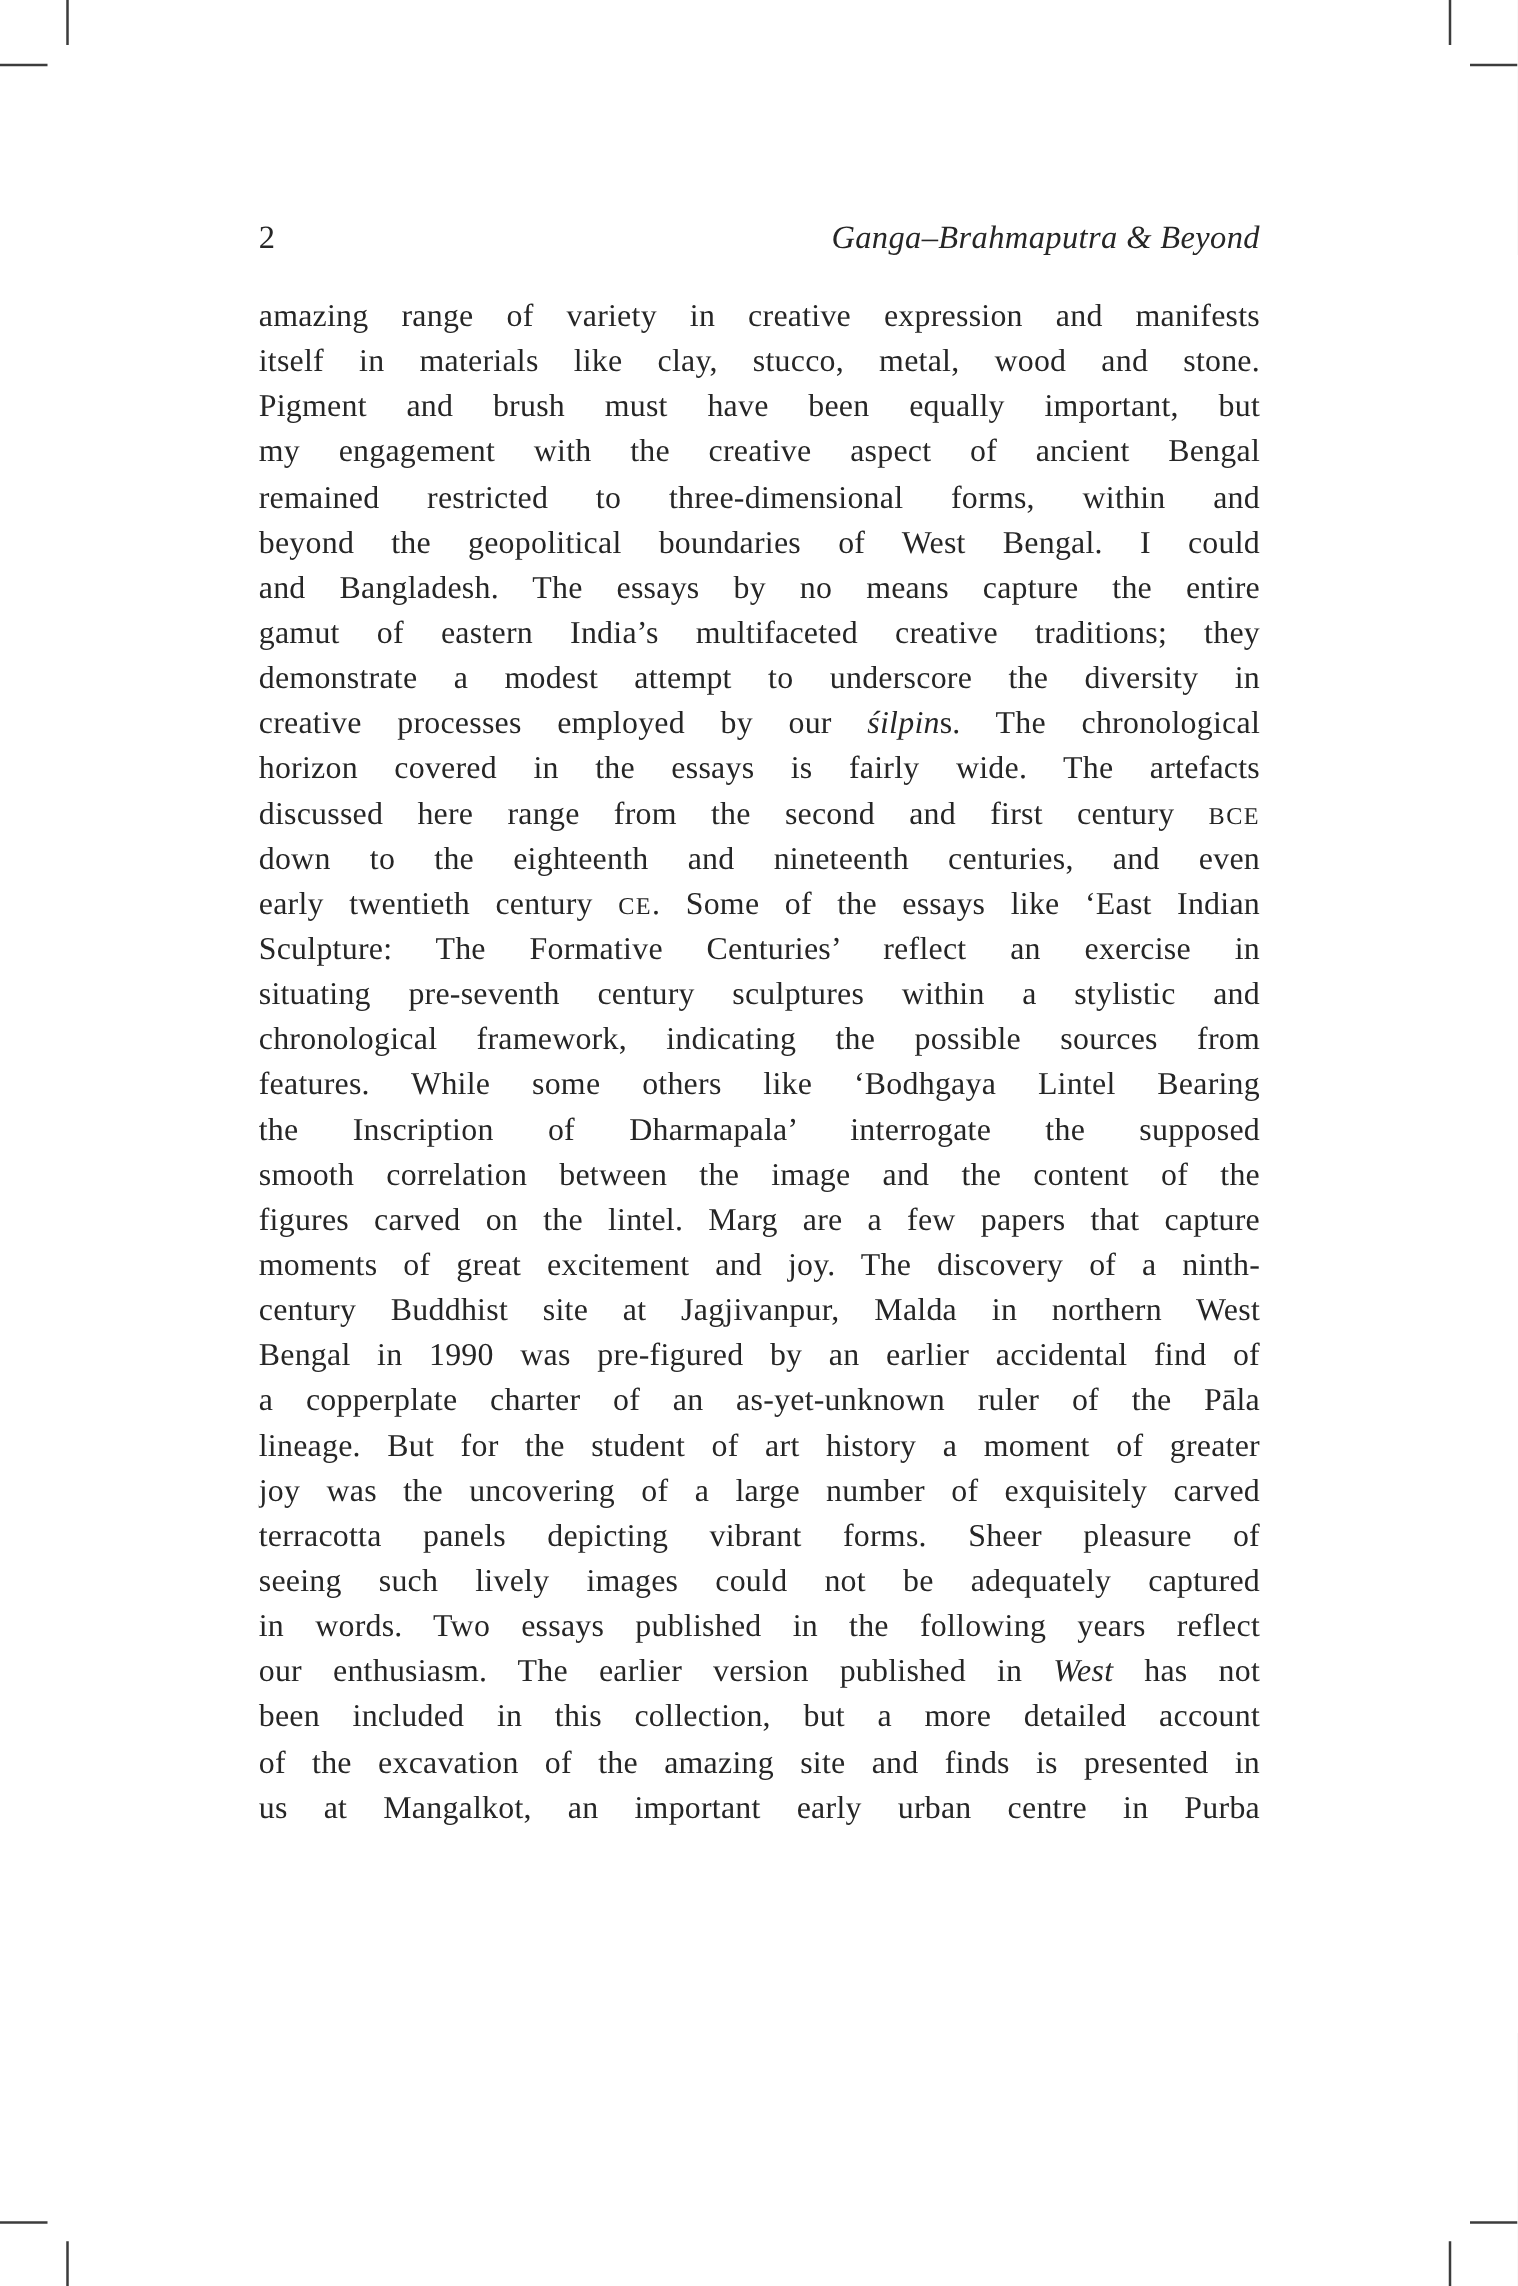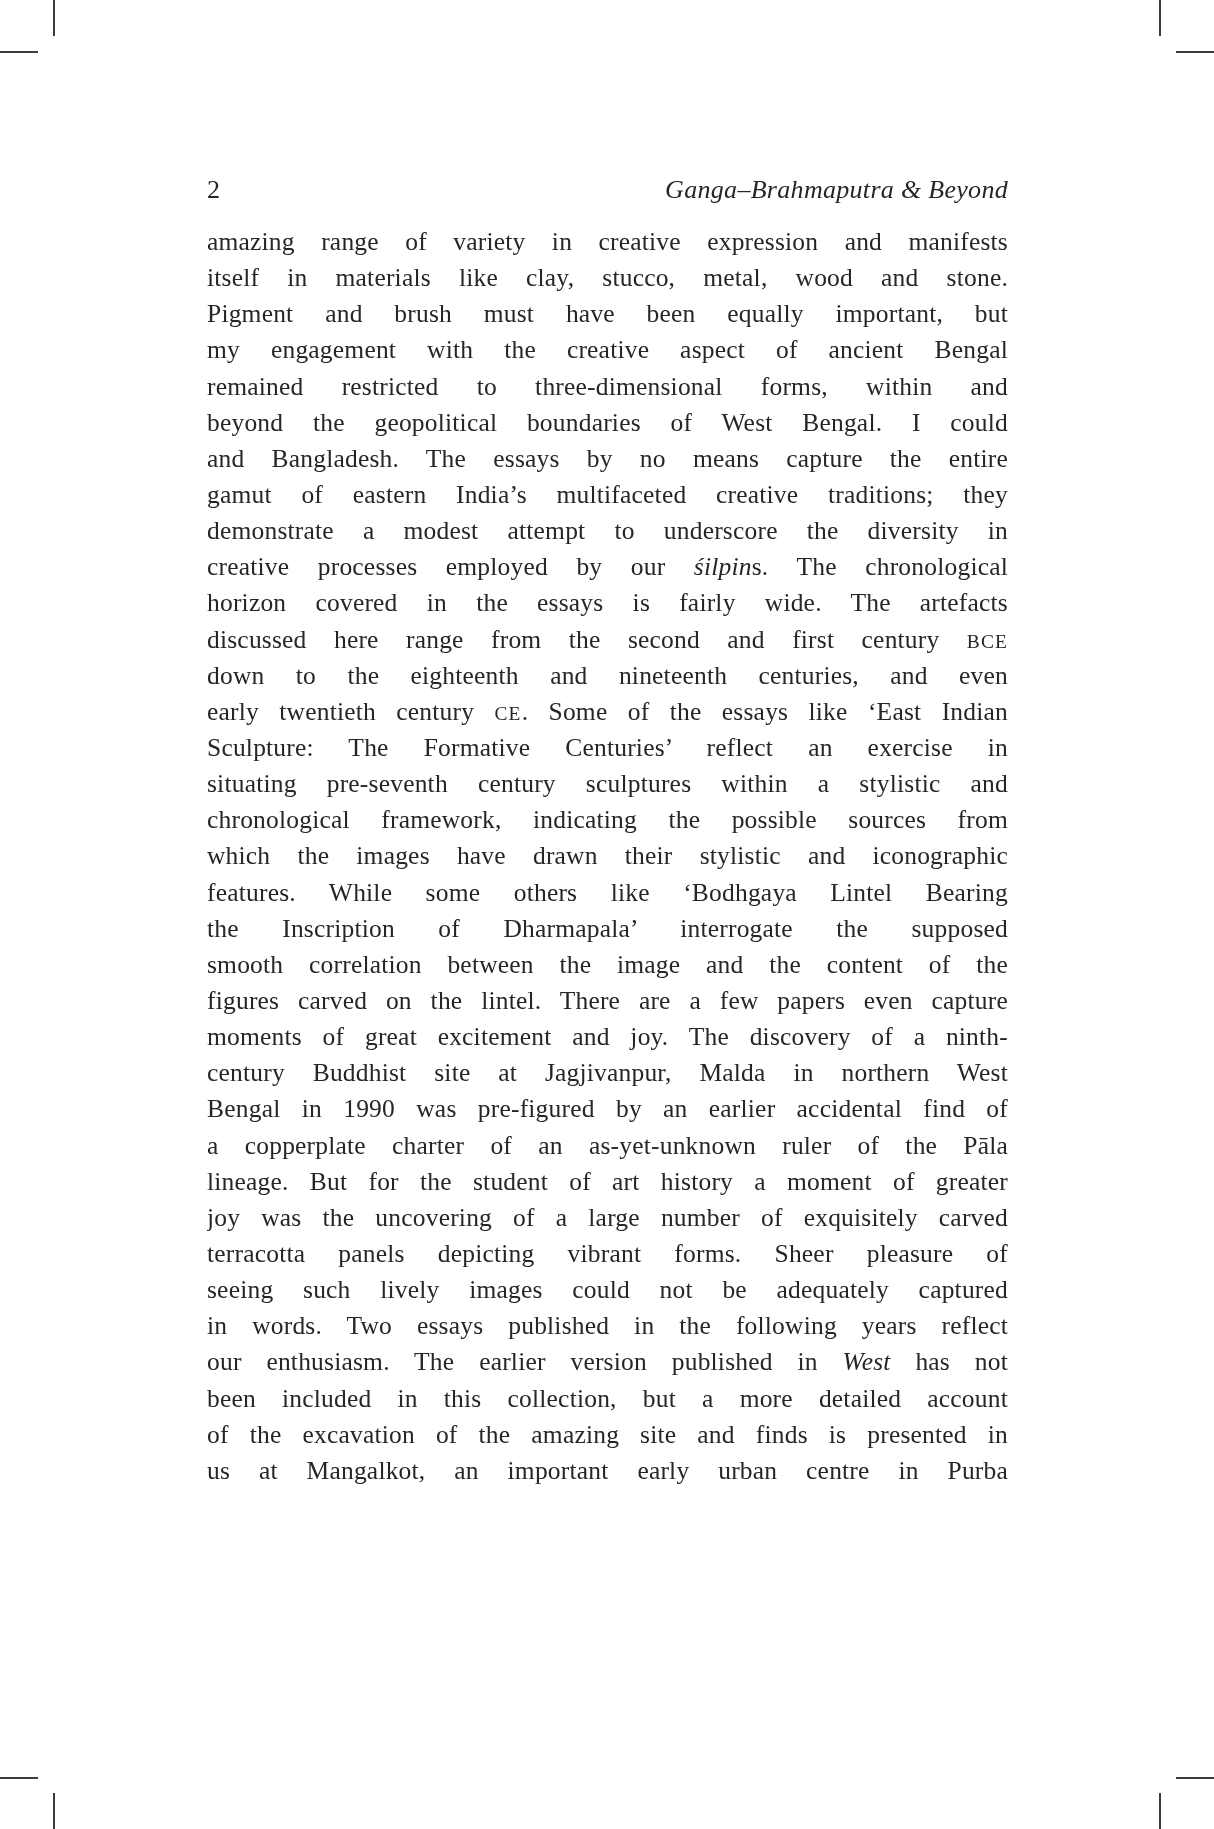--- a/index.html
+++ b/index.html
@@ -42,21 +42,21 @@
   .running {
     display: block;
     text-align: right;
     font-style: italic;
     letter-spacing: 0.3px;
   }
 
   .textblock {
     position: absolute;
     left: 207px;
-    top: 224px;
+    top: 235px;
     width: 801px;
   }
   .line {
     height: 36.15px;
     line-height: 36.15px;
     font-size: 25.5px;
     text-align: justify;
     text-align-last: justify;
     overflow: hidden;
     letter-spacing: 0.2px;
@@ -93,25 +93,24 @@
       <div class="line"><span>gamut of eastern India’s multifaceted creative traditions; they</span></div>
       <div class="line"><span>demonstrate a modest attempt to underscore the diversity in</span></div>
       <div class="line"><span>creative processes employed by our </span><span class="it">śilpin</span><span>s. The chronological</span></div>
       <div class="line"><span>horizon covered in the essays is fairly wide. The artefacts</span></div>
       <div class="line"><span>discussed here range from the second and first century </span><span class="sc">BCE</span></div>
       <div class="line"><span>down to the eighteenth and nineteenth centuries, and even</span></div>
       <div class="line"><span>early twentieth century </span><span class="sc">CE</span><span>. Some of the essays like ‘East Indian</span></div>
       <div class="line"><span>Sculpture: The Formative Centuries’ reflect an exercise in</span></div>
       <div class="line"><span>situating pre-seventh century sculptures within a stylistic and</span></div>
       <div class="line"><span>chronological framework, indicating the possible sources from</span></div>
-      <div class="line"><span>which the images have drawn their stylistic and iconographic</span></div>
       <div class="line"><span>features. While some others like ‘Bodhgaya Lintel Bearing</span></div>
       <div class="line"><span>the Inscription of Dharmapala’ interrogate the supposed</span></div>
       <div class="line"><span>smooth correlation between the image and the content of the</span></div>
-      <div class="line"><span>figures carved on the lintel. There are a few papers even capture</span></div>
+      <div class="line"><span>figures carved on the lintel. Marg are a few papers that capture</span></div>
       <div class="line"><span>moments of great excitement and joy. The discovery of a ninth-</span></div>
       <div class="line"><span>century Buddhist site at Jagjivanpur, Malda in northern West</span></div>
       <div class="line"><span>Bengal in 1990 was pre-figured by an earlier accidental find of</span></div>
       <div class="line"><span>a copperplate charter of an as-yet-unknown ruler of the Pāla</span></div>
       <div class="line"><span>lineage. But for the student of art history a moment of greater</span></div>
       <div class="line"><span>joy was the uncovering of a large number of exquisitely carved</span></div>
       <div class="line"><span>terracotta panels depicting vibrant forms. Sheer pleasure of</span></div>
       <div class="line"><span>seeing such lively images could not be adequately captured</span></div>
       <div class="line"><span>in words. Two essays published in the following years reflect</span></div>
       <div class="line"><span>our enthusiasm. The earlier version published in </span><span class="it">West</span><span> has not</span></div>

